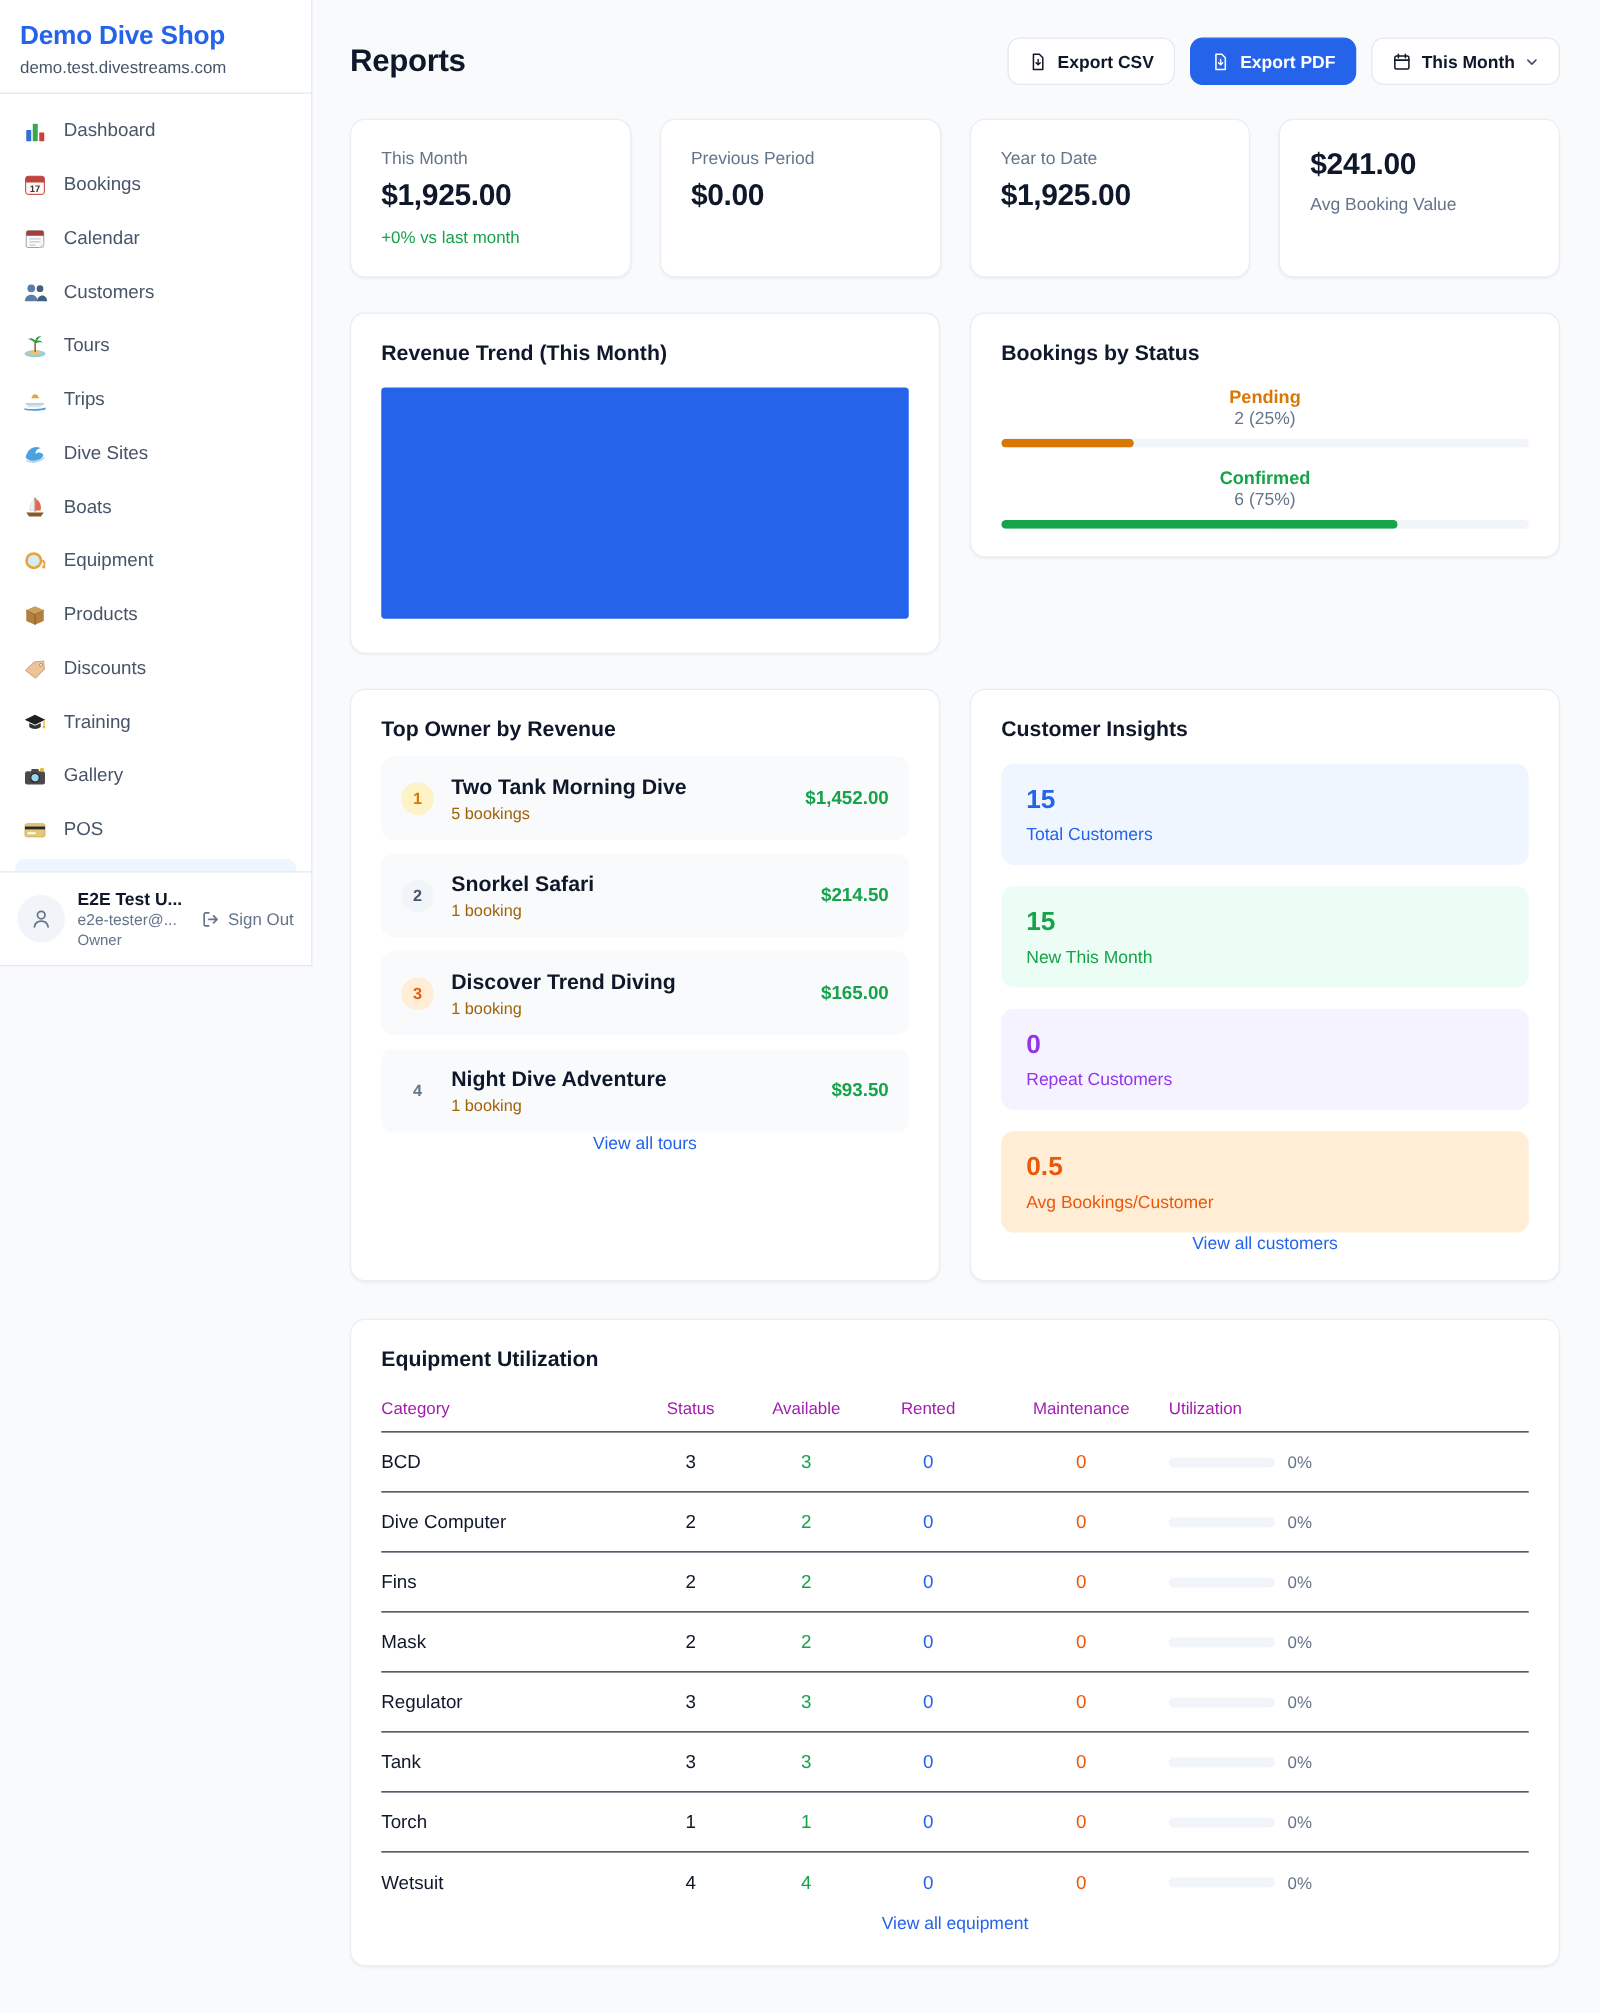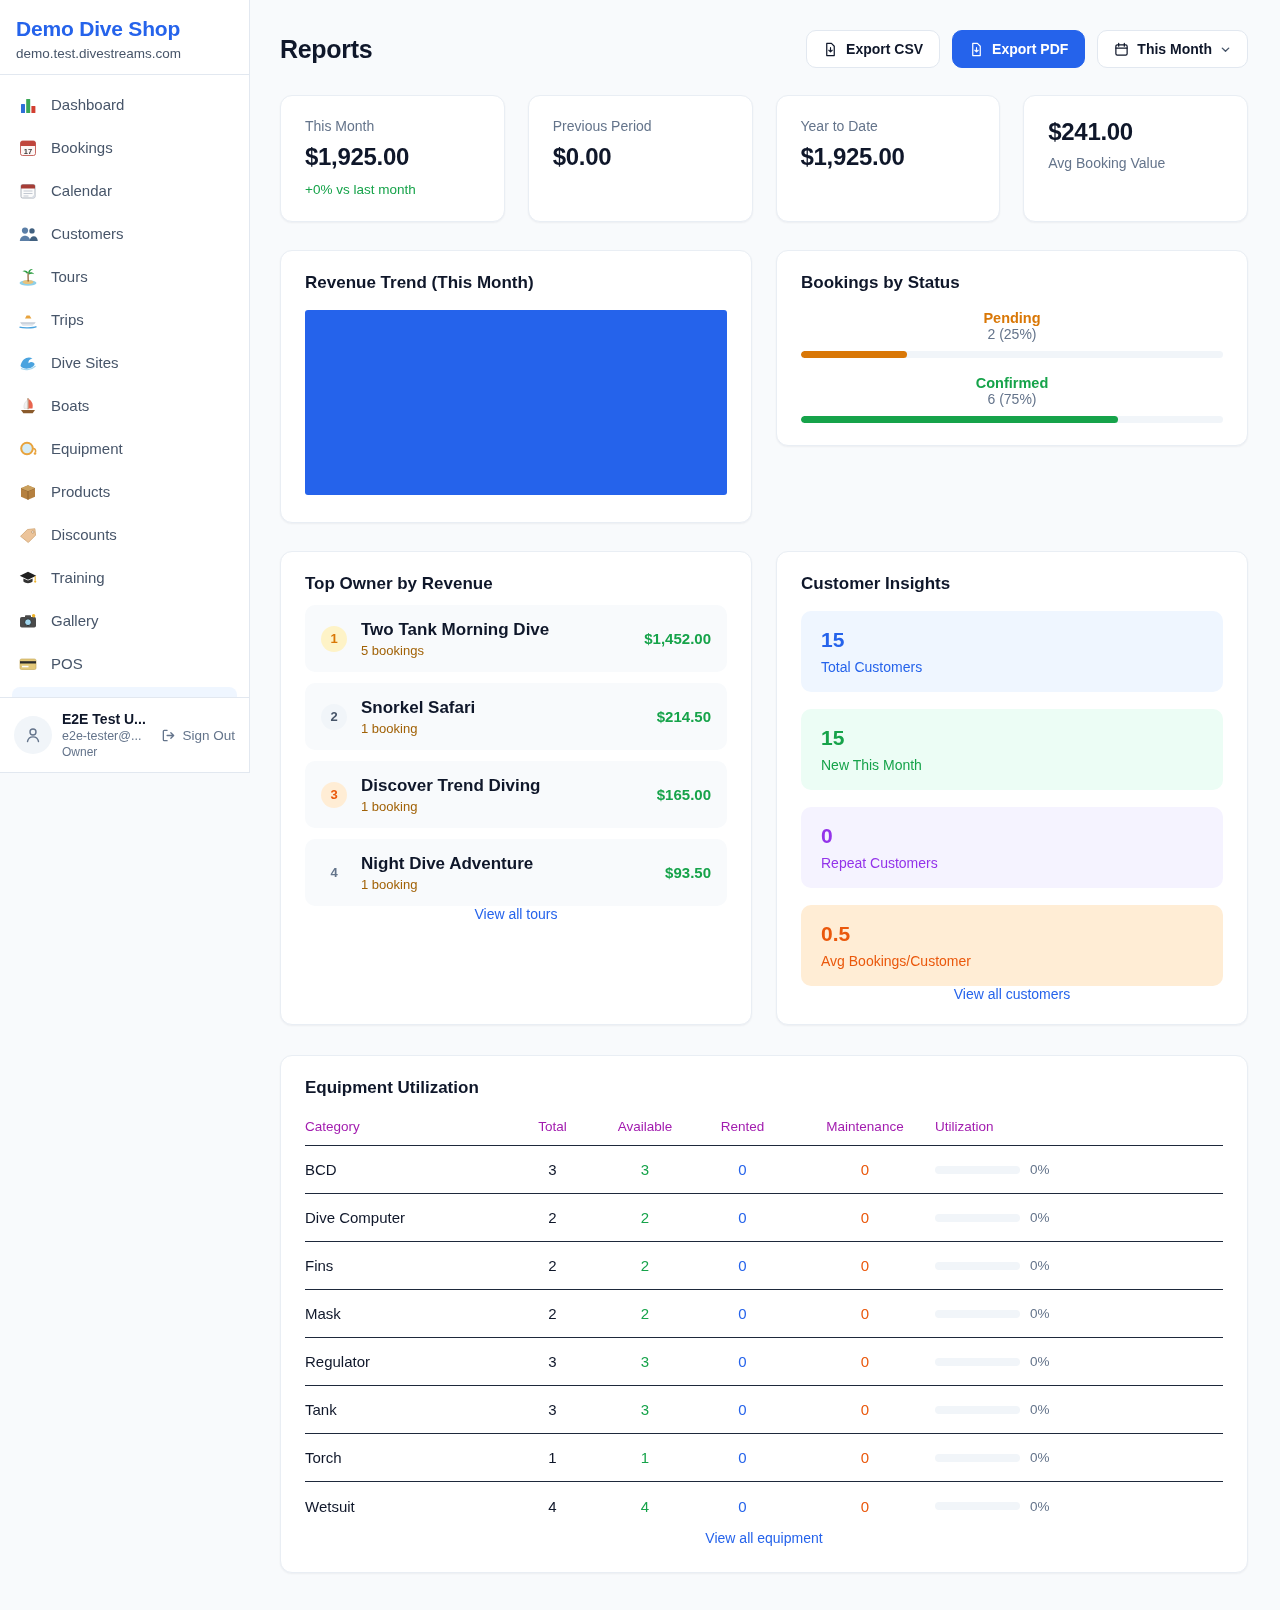--- a/index.html
+++ b/index.html
@@ -446,21 +446,21 @@
           </div>
         </div>
         <a class="view-all">View all customers</a>
       </div>
     </section>
 
     <section class="card equip-card">
       <div class="card-title">Equipment Utilization</div>
       <div class="equip-grid-head">
         <div>Category</div>
-        <div class="c-center">Total</div>
+        <div class="c-center">Status</div>
         <div class="c-center">Available</div>
         <div class="c-center">Rented</div>
         <div class="c-center">Maintenance</div>
         <div>Utilization</div>
       </div>
 
       <div class="equip-grid-row">
         <div class="cat">BCD</div>
         <div class="c-center v-total">3</div>
         <div class="c-center v-avail">3</div>

